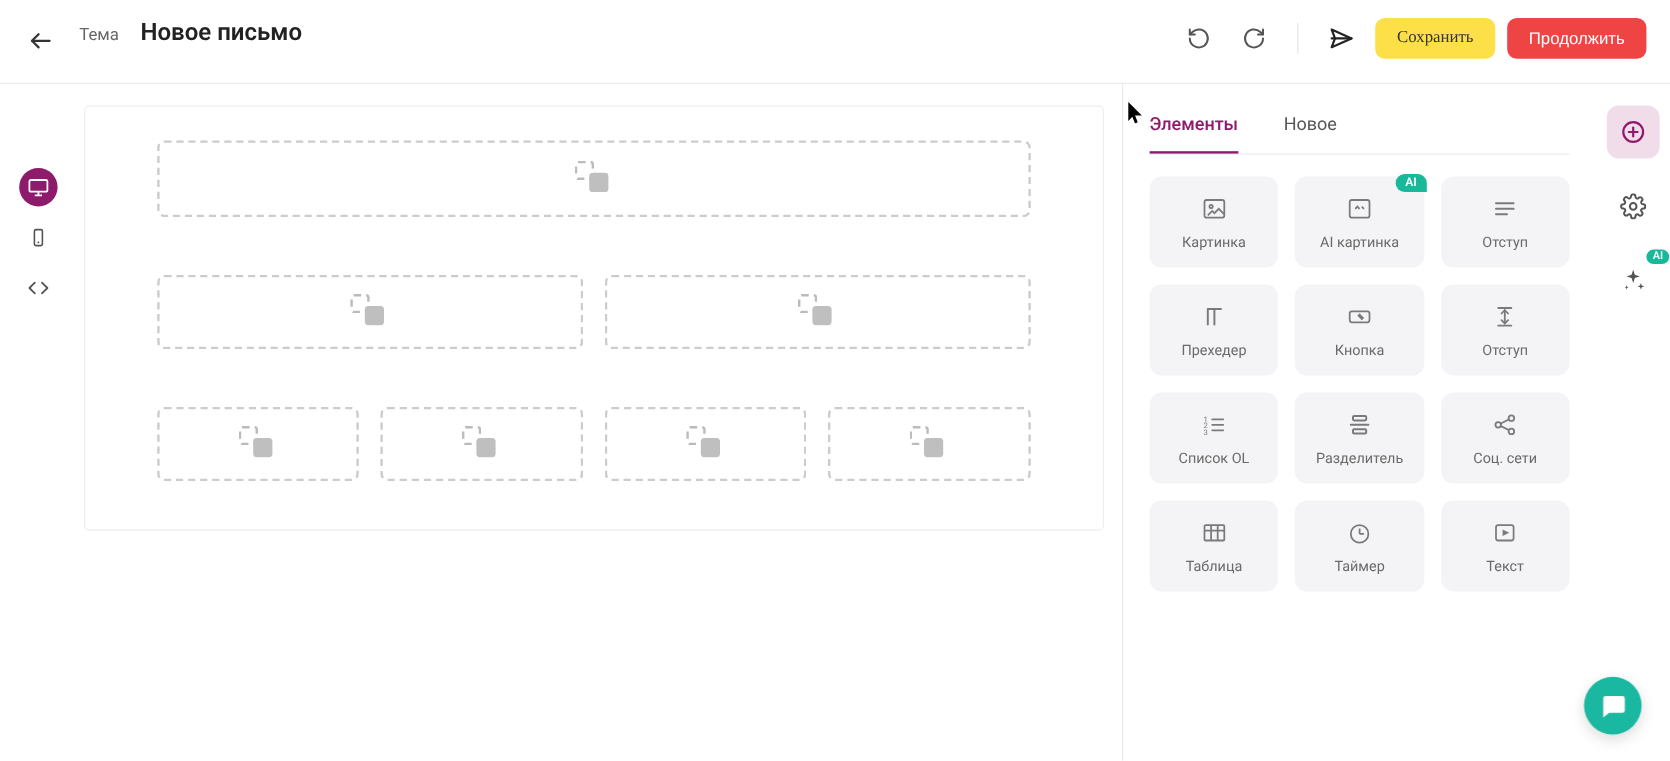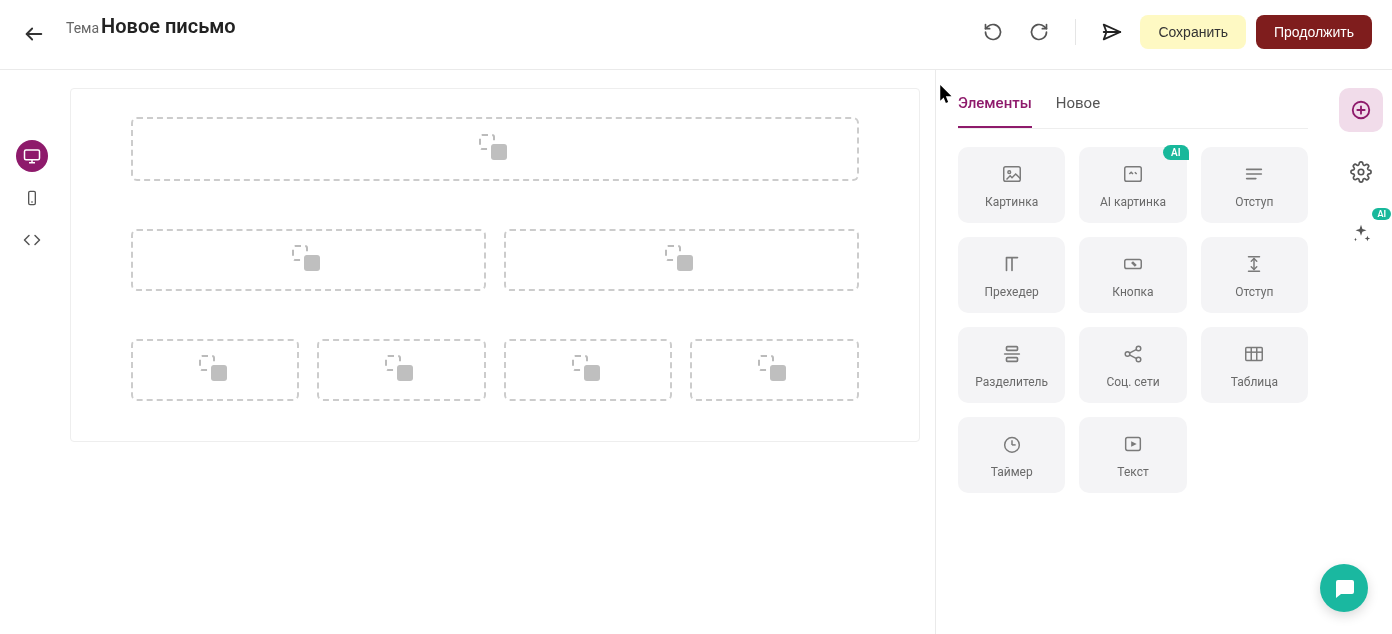--- a/index.html
+++ b/index.html
@@ -3,50 +3,50 @@
 <meta charset="utf-8">
 <style>
 * { margin: 0; padding: 0; box-sizing: border-box; }
 body { font-family: -apple-system, BlinkMacSystemFont, "Segoe UI", Roboto, sans-serif; background: #fff; color: #1a1a1a; width: 1392px; height: 634px; overflow: hidden; }
 
 
 .header { display: flex; align-items: flex-start; justify-content: space-between; padding: 14px 20px; border-bottom: 1px solid #eaeaea; height: 70px; }
 .header-left { display: flex; align-items: flex-start; gap: 18px; }
 .back-btn { width: 28px; height: 28px; display: flex; align-items: center; justify-content: center; cursor: pointer; margin-top: 6px; }
 .subject-block { display: flex; flex-direction: column; gap: 4px; }
-.subject-row { display: flex; align-items: baseline; gap: 2px; }
+.subject-row { display: flex; align-items: baseline; gap: 18px; }
 .subject-label { color: #666; font-size: 14px; }
 .subject-value { font-size: 20px; font-weight: 600; color: #222; }
 .preheader-value { font-size: 15px; color: #bbb; }
 .header-right { display: flex; align-items: center; gap: 10px; }
 .icon-btn { width: 36px; height: 36px; display: flex; align-items: center; justify-content: center; cursor: pointer; border-radius: 6px; }
 .divider-v { width: 1px; height: 26px; background: #e5e5e5; margin: 0 8px; }
 .btn { padding: 9px 18px; border-radius: 8px; font-size: 14px; cursor: pointer; border: none; }
-.btn-secondary { background: #fef9c3; color: #333; }
-.btn-primary { background: #7f1d1d; color: #fff; }
+.btn-secondary { background: #fde047; color: #333; font-family: Liberation Serif, serif; }
+.btn-primary { background: #ef4444; color: #fff; }
 
 
 .main { display: flex; height: calc(634px - 70px); }
 .left-rail { width: 64px; display: flex; flex-direction: column; align-items: center; padding-top: 70px; gap: 10px; }
 .device-btn { width: 32px; height: 32px; display: flex; align-items: center; justify-content: center; border-radius: 50%; cursor: pointer; }
 .device-btn.active { background: #8e1a6b; color: #fff; }
 .device-btn:not(.active) { color: #555; }
 
 .canvas-wrap { flex: 1; padding: 18px 10px 18px 0; overflow: auto; }
 .canvas { background: #fff; border: 1px solid #eee; border-radius: 4px; padding: 28px 60px 40px; width: 850px; margin: 0 auto; position: relative; }
 .drop-row { display: flex; gap: 18px; margin-bottom: 48px; }
 .drop-zone { flex: 1; border: 2px dashed #ccc; border-radius: 6px; display: flex; align-items: center; justify-content: center; height: 62px; }
 .drop-zone.tall { height: 64px; }
 .drop-placeholder { position: relative; width: 24px; height: 22px; }
 .ph-square { position: absolute; width: 16px; height: 16px; background: #bfbfbf; border-radius: 3px; bottom: 0; right: 0; }
 .ph-outline { position: absolute; width: 16px; height: 16px; border: 2px dashed #bbb; border-radius: 3px; top: -4px; left: -4px; }
 
 
 .sidebar { width: 395px; border-left: 1px solid #eaeaea; display: flex; flex-direction: column; padding: 18px 22px 0; position: relative; }
-.tabs { display: flex; gap: 24px; border-bottom: 1px solid #eee; margin-bottom: 18px; }
+.tabs { display: flex; gap: 38px; border-bottom: 1px solid #eee; margin-bottom: 18px; }
 .tab { padding: 6px 0 14px; font-size: 15px; color: #555; cursor: pointer; border-bottom: 2px solid transparent; }
 .tab.active { color: #8e1a6b; border-bottom-color: #8e1a6b; font-weight: 500; }
 .elements-grid { display: grid; grid-template-columns: repeat(3, 1fr); gap: 14px; }
 .element-card { background: #f4f4f6; border-radius: 10px; padding: 16px 8px 14px; display: flex; flex-direction: column; align-items: center; gap: 10px; cursor: grab; position: relative; height: 76px; justify-content: center; }
 .element-card .el-label { font-size: 12px; color: #6a6a6a; }
 .ai-badge { position: absolute; top: -2px; right: -2px; background: #18b89b; color: #fff; font-size: 10px; font-weight: 600; padding: 2px 8px; border-radius: 10px 10px 0 10px; }
 
 
 .right-rail { width: 62px; display: flex; flex-direction: column; align-items: center; padding-top: 18px; gap: 18px; }
 .rail-btn { width: 44px; height: 44px; display: flex; align-items: center; justify-content: center; border-radius: 10px; cursor: pointer; position: relative; }
@@ -234,20 +234,31 @@
             <line x1="6" y1="4" x2="18" y2="4"></line>
             <line x1="6" y1="20" x2="18" y2="20"></line>
             <line x1="12" y1="6" x2="12" y2="18"></line>
             <polyline points="9 9 12 6 15 9"></polyline>
             <polyline points="9 15 12 18 15 15"></polyline>
           </svg>
         <span class="el-label">Отступ</span>
       </div>
 
 
+      <div class="element-card">
+        <svg width="22" height="22" viewBox="0 0 24 24" fill="none" stroke="#7a7a7a" stroke-width="1.6" stroke-linecap="round">
+            <text x="2" y="9" font-size="7" fill="#7a7a7a" stroke="none">1</text>
+            <text x="2" y="15" font-size="7" fill="#7a7a7a" stroke="none">2</text>
+            <text x="2" y="21" font-size="7" fill="#7a7a7a" stroke="none">3</text>
+            <line x1="10" y1="7" x2="20" y2="7"></line>
+            <line x1="10" y1="12" x2="20" y2="12"></line>
+            <line x1="10" y1="17" x2="20" y2="17"></line>
+          </svg>
+        <span class="el-label">Список OL</span>
+      </div>
 
       <div class="element-card">
         <svg width="22" height="22" viewBox="0 0 24 24" fill="none" stroke="#7a7a7a" stroke-width="1.8" stroke-linecap="round">
             <rect x="6" y="4" width="12" height="4" rx="1"></rect>
             <line x1="4" y1="12" x2="20" y2="12"></line>
             <rect x="6" y="16" width="12" height="4" rx="1"></rect>
           </svg>
         <span class="el-label">Разделитель</span>
       </div>
 

